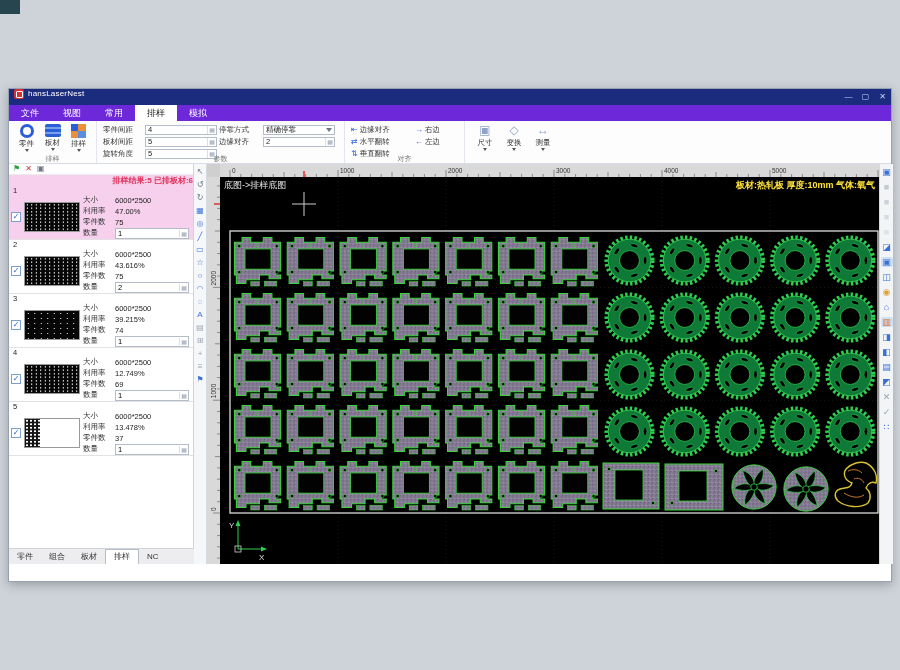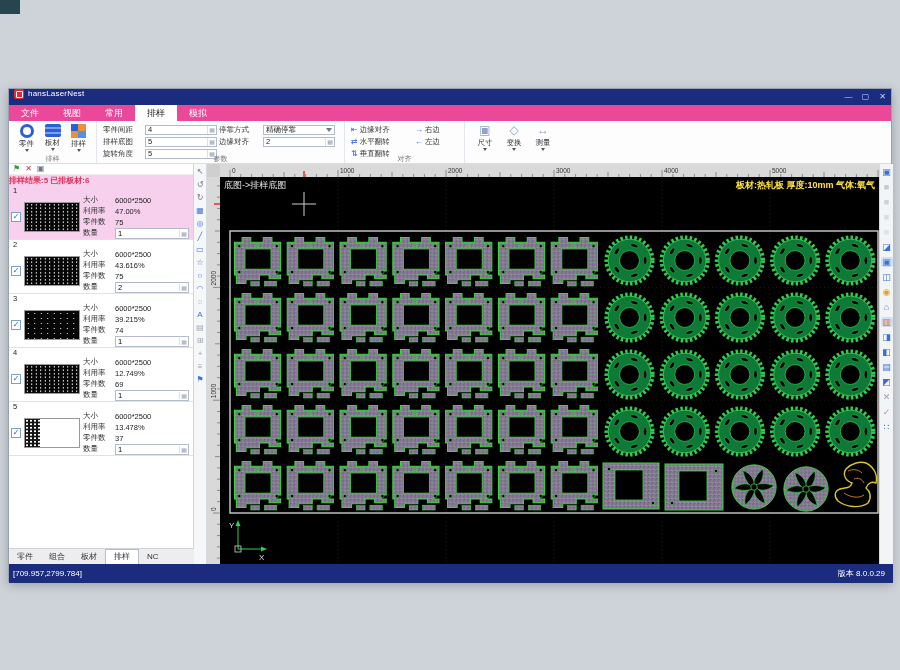--- a/index.html
+++ b/index.html
@@ -7,21 +7,21 @@
 #corner-badge{position:absolute;left:0;top:0;width:20px;height:14px;background:#27454e}
 #app{position:absolute;left:8px;top:88px;width:884px;height:494px;background:#fff;border:1px solid #96a2b0;box-shadow:0 3px 10px rgba(0,0,0,.25)}
 
 #titlebar{position:absolute;left:0;top:0;width:100%;height:16px;background:#1b2b7e;display:flex;color:#fff}
 .logo{width:10px;height:10px;margin:0 4px 0 5px;background:#d83030;border-radius:2px;position:relative;flex:0 0 auto}
 .logo:after{content:"";position:absolute;left:2px;top:2px;width:5px;height:5px;border:1px solid #fff;border-radius:1px}
 #title-text{font-size:8px;letter-spacing:.2px}
 .win-controls{margin-left:auto;display:flex}
 .wc{width:17px;height:16px;line-height:15px;text-align:center;font-size:8px;color:#cdd5ff}
 
-#menubar{position:absolute;left:0;top:16px;width:100%;height:16px;background:#ec4899;display:flex}
+#menubar{position:absolute;left:0;top:16px;width:100%;height:16px;background:#6d28d9;display:flex}
 .mtab{padding:0 12px;line-height:16px;font-size:9px;color:#fff}
 .mtab.active{background:#fff;color:#1a1a1a}
 
 #ribbon{position:absolute;left:0;top:32px;width:100%;height:43px;background:#fdfdfe;border-bottom:1px solid #d9dee5;display:flex}
 .rgroup{position:relative;height:100%;border-right:1px solid #e3e7ed;padding:1px 2px 8px}
 .glabel{position:absolute;bottom:0;left:0;width:100%;text-align:center;font-size:7px;color:#777;line-height:8px}
 .bigbtns{display:flex;gap:5px;padding:1px 5px}
 .bigbtn{width:24px;display:flex;flex-direction:column;align-items:center}
 .bicon{margin:1px 0;flex:0 0 auto}
 .bicon.part{width:14px;height:14px;border:3.5px solid #2b5fd9;border-radius:50%}
@@ -38,21 +38,21 @@
 .abtn{display:flex;align-items:center;gap:2px;font-size:7.5px;color:#333;white-space:nowrap}
 .aicon{color:#2b5fd9;font-size:8px}
 .toolbtns{display:flex;gap:7px;padding:1px 7px}
 .toolbtn{width:22px;display:flex;flex-direction:column;align-items:center}
 .tbicon{font-size:12px;color:#8fa3c8;line-height:15px}
 
 #main{position:absolute;left:0;top:75px;width:884px;height:400px;background:#fff}
 #sidebar{position:absolute;left:0;top:0;width:185px;height:400px;border-right:1px solid #cfd4da;background:#fff}
 #pt-toolbar{height:11px;display:flex;gap:5px;padding:0 4px;align-items:center;border-bottom:1px solid #ececec}
 #pt-toolbar .ticon{font-size:8px;line-height:10px}
-#summary-bar{height:11px;background:#f6d0ec;color:#e0305a;font-size:8px;line-height:11px;text-align:left;font-weight:bold}
+#summary-bar{height:11px;background:#f6d0ec;color:#e0305a;font-size:8px;line-height:11px;text-align:right;font-weight:bold}
 .item{height:54px;border-bottom:1px solid #e2e2e2;padding:0 2px;background:#fff}
 .item.sel{background:#f6d0ec}
 .item-idx{font-size:7.5px;color:#222;height:9px;line-height:9px;padding-left:2px}
 .item-body{display:flex;align-items:center;gap:3px}
 .cbx{width:10px;height:10px;border:1px solid #7aa0d0;background:#fff;color:#2b5fd9;font-size:8px;line-height:8px;text-align:center;flex:0 0 auto}
 .thumb{width:56px;height:30px;border:1px solid #999;background:#060606;position:relative;overflow:hidden;flex:0 0 auto}
 .thumb-inner{position:absolute;top:0;left:0;right:0;bottom:0;background-image:radial-gradient(circle,#fff .7px,transparent .9px);background-size:4.5px 3.5px}
 .thumb.t-sparse .thumb-inner{background-size:6.5px 5px}
 .thumb.t-left{background:#fff}
 .thumb.t-left .thumb-inner{right:auto;width:27%;background-color:#141414;background-size:4px 3.5px}
@@ -129,21 +129,21 @@
         <span class="plab">零件间距</span>
         <span class="ibox">
             <span>4</span>
             <span class="ispin">▦</span>
           </span>
         <span class="plab">停靠方式</span>
         <span class="ibox">
             <span>精确停靠</span>
             <span class="tri"></span>
           </span>
-        <span class="plab">排样底图</span>
+        <span class="plab">板材间距</span>
         <span class="ibox">
             <span>5</span>
             <span class="ispin">▦</span>
           </span>
         <span class="plab">边缘对齐</span>
         <span class="ibox">
             <span>2</span>
             <span class="ispin">▦</span>
           </span>
         <span class="plab">旋转角度</span>
@@ -653,17 +653,13 @@
         <span class="ticon" style="color: rgb(58, 111, 216);">◨</span>
         <span class="ticon" style="color: rgb(58, 111, 216);">◧</span>
         <span class="ticon" style="color: rgb(58, 111, 216);">▤</span>
         <span class="ticon" style="color: rgb(58, 111, 216);">◩</span>
         <span class="ticon" style="color: rgb(154, 163, 176);">✕</span>
         <span class="ticon" style="color: rgb(154, 163, 176);">✓</span>
         <span class="ticon" style="color: rgb(58, 111, 216);">∷</span>
       </div>
   </div>
 
-  <div id="statusbar">
-    <span id="sb-coords">[709.957,2799.784]</span>
-    <span id="sb-version">版本 8.0.0.29</span>
-  </div>
 </div>
 
 </body></html>

